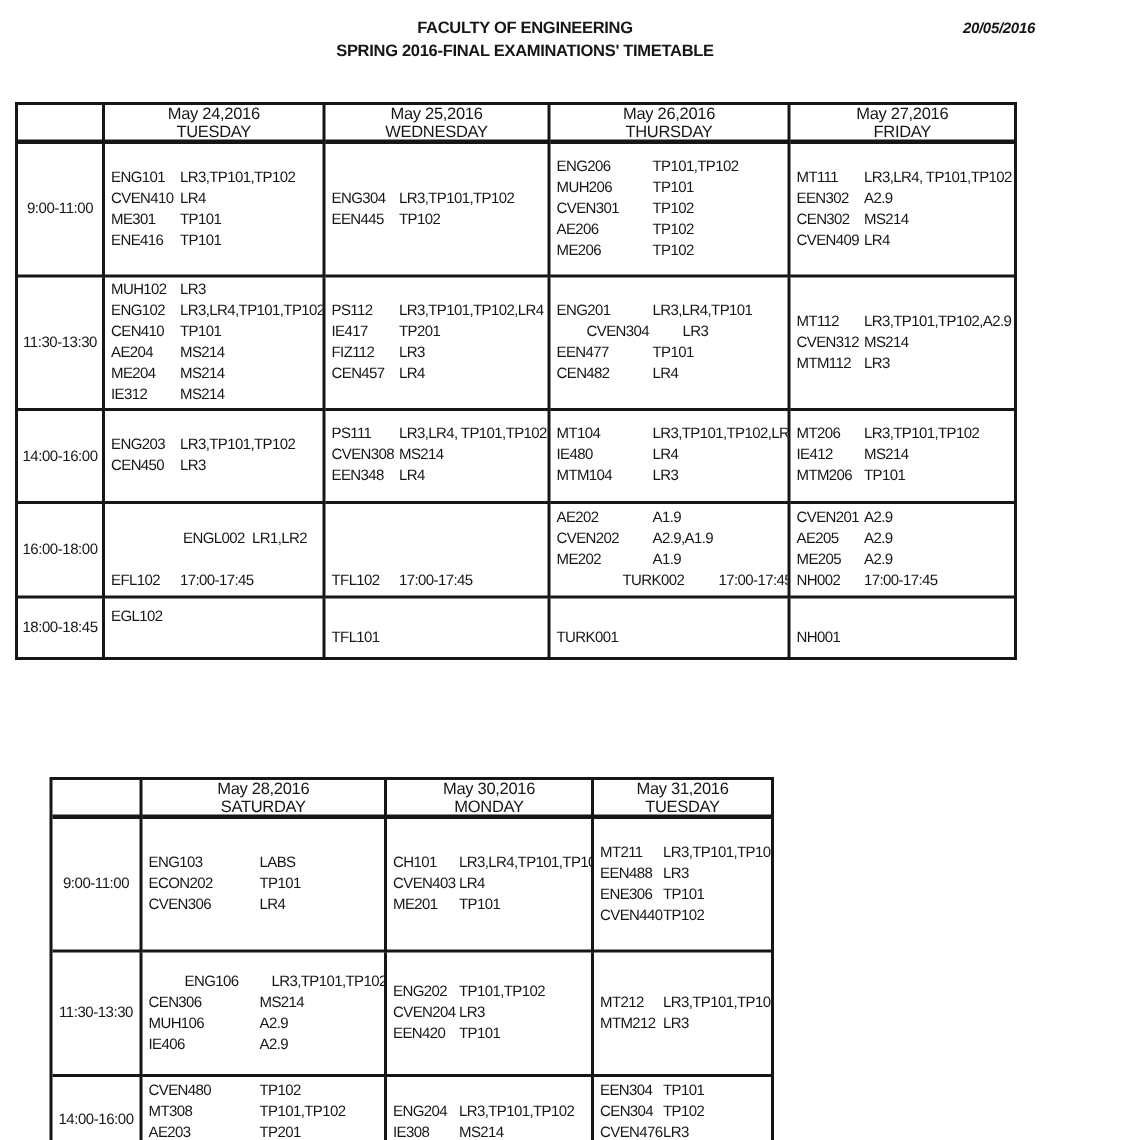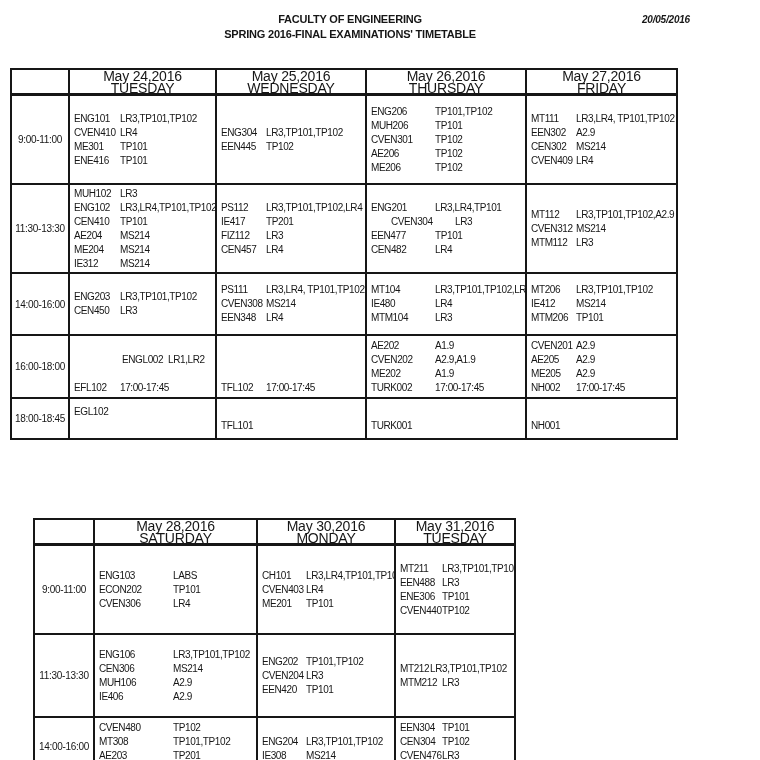--- a/index.html
+++ b/index.html
@@ -24,21 +24,21 @@
   }
   .c{
     box-sizing:border-box;overflow:hidden;
     border-right:2px solid #161616;border-bottom:2px solid #161616;
   }
   .lc{border-right:none;}
   .lr{border-bottom:none;}
   .hb{border-bottom:3px solid #161616;}
   .hdr{
     display:flex;flex-direction:column;justify-content:center;
-    text-align:center;font-size:14px;line-height:12px;letter-spacing:-0.2px;
+    text-align:center;font-size:11px;line-height:12px;letter-spacing:-0.2px;
   }
   .timecell{
     display:flex;align-items:center;justify-content:center;
     font-size:10px;letter-spacing:-0.3px;white-space:nowrap;
   }
   .cell{
     display:flex;flex-direction:column;
     padding-left:4px;font-size:10px;letter-spacing:-0.4px;
   }
   .cell.center{justify-content:center;}
@@ -323,21 +323,21 @@
       </div>
       <div class="entry">
         <div class="code" style="width: 64px;">CVEN202</div>
         <div class="room">A2.9,A1.9</div>
       </div>
       <div class="entry">
         <div class="code" style="width: 64px;">ME202</div>
         <div class="room">A1.9</div>
       </div>
       <div class="entry">
-        <div class="code" style="width: 64px;">TURK002</div>
+        <div class="code" style="width: 64px; margin-left: 44px;">TURK002</div>
         <div class="room">17:00-17:45</div>
       </div>
     </div>
     <div class="c cell center lc">
       <div class="entry">
         <div class="code" style="width: 45px;">CVEN201</div>
         <div class="room">A2.9</div>
       </div>
       <div class="entry">
         <div class="code" style="width: 45px;">AE205</div>
@@ -457,21 +457,21 @@
       <div class="entry">
         <div class="code" style="width: 42px;">CVEN440</div>
         <div class="room">TP102</div>
       </div>
     </div>
     <div class="c timecell">
       <div class="">11:30-13:30</div>
     </div>
     <div class="c cell center">
       <div class="entry">
-        <div class="code" style="width: 74px;">ENG106</div>
+        <div class="code" style="width: 58px; margin-left: 24px;">ENG106</div>
         <div class="room">LR3,TP101,TP102</div>
       </div>
       <div class="entry">
         <div class="code" style="width: 74px;">CEN306</div>
         <div class="room">MS214</div>
       </div>
       <div class="entry">
         <div class="code" style="width: 74px;">MUH106</div>
         <div class="room">A2.9</div>
       </div>
@@ -489,21 +489,21 @@
         <div class="code" style="width: 44px;">CVEN204</div>
         <div class="room">LR3</div>
       </div>
       <div class="entry">
         <div class="code" style="width: 44px;">EEN420</div>
         <div class="room">TP101</div>
       </div>
     </div>
     <div class="c cell center lc">
       <div class="entry">
-        <div class="code" style="width: 30px;">MT212</div>
+        <div class="code" style="width: 42px;">MT212</div>
         <div class="room">LR3,TP101,TP102</div>
       </div>
       <div class="entry">
         <div class="code" style="width: 42px;">MTM212</div>
         <div class="room">LR3</div>
       </div>
     </div>
     <div class="c timecell lr">
       <div class="">14:00-16:00</div>
     </div>

